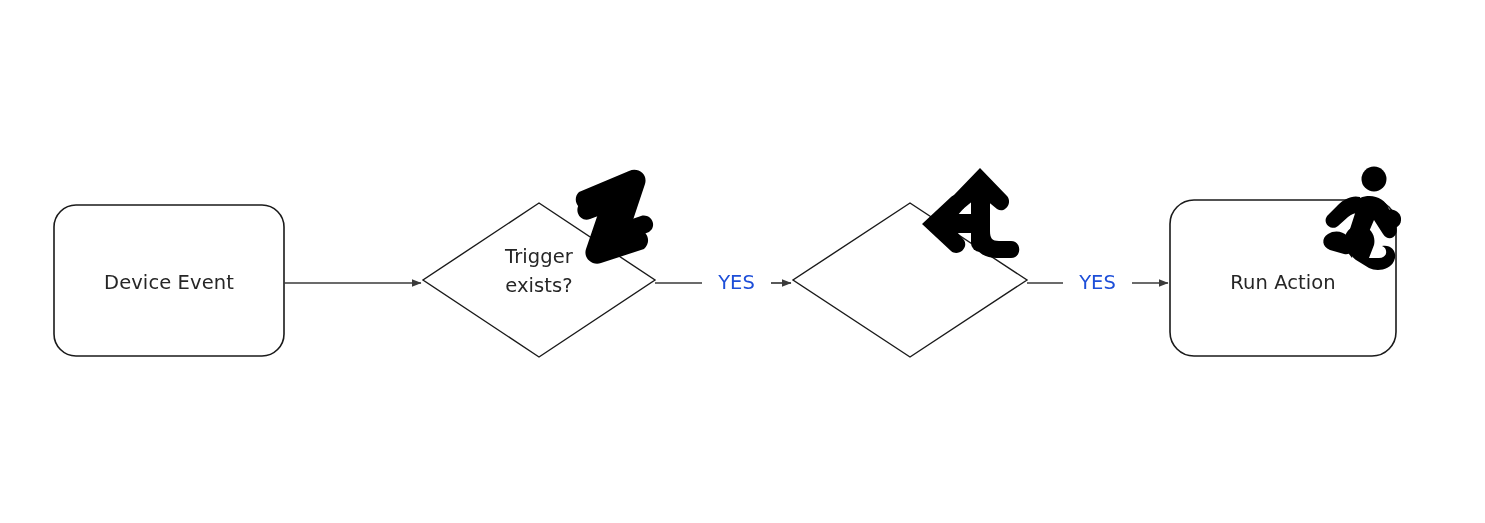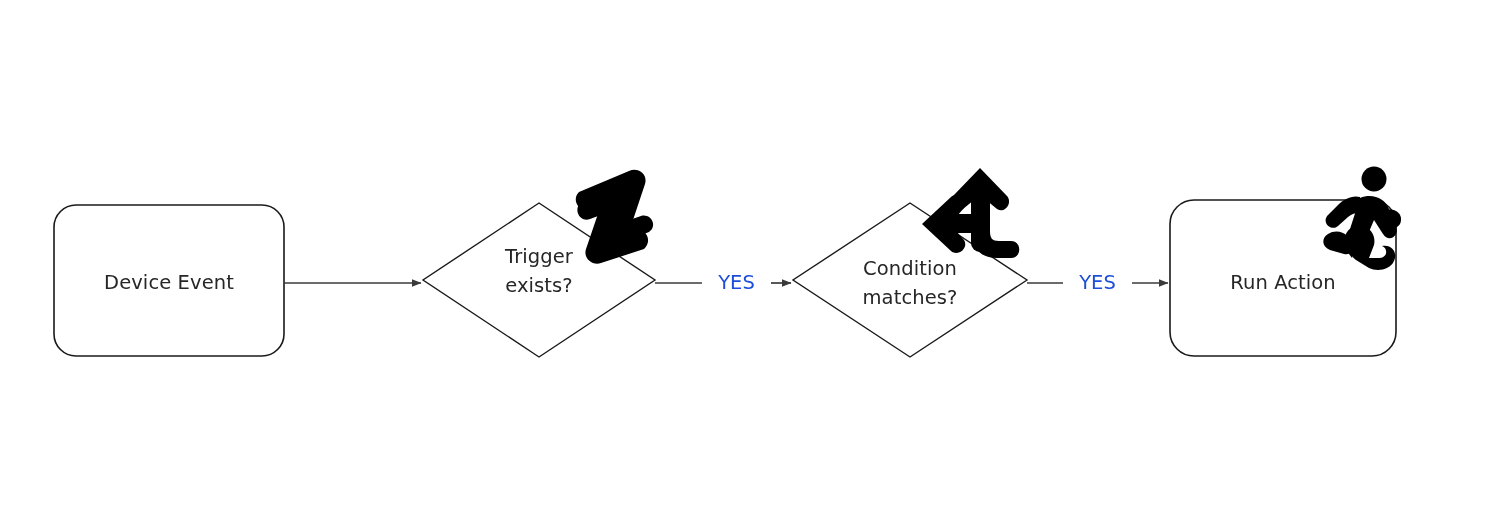--- a/index.html
+++ b/index.html
@@ -192,22 +192,20 @@
                L 1330 250
                C 1322 247 1321 238 1328 234 Z"></path>
     </g>
   </svg>
 
   <div class="node-label" style="left:54px; top:268px; width:230px;">Device Event</div>
 
   <div class="node-label" style="left:439px; top:242px; width:200px;">Trigger
 exists?</div>
 
-  <div class="node-label" style="left:810px; top:254px; width:200px;">Condition
-matches?</div>
 
   <div class="node-label" style="left:1170px; top:268px; width:226px;">Run Action</div>
 
   <div class="edge-label" style="left:702px; top:272px; width:63px;">YES</div>
 
   <div class="edge-label" style="left:1063px; top:272px; width:63px;">YES</div>
 
 </div>
 
 </body></html>

